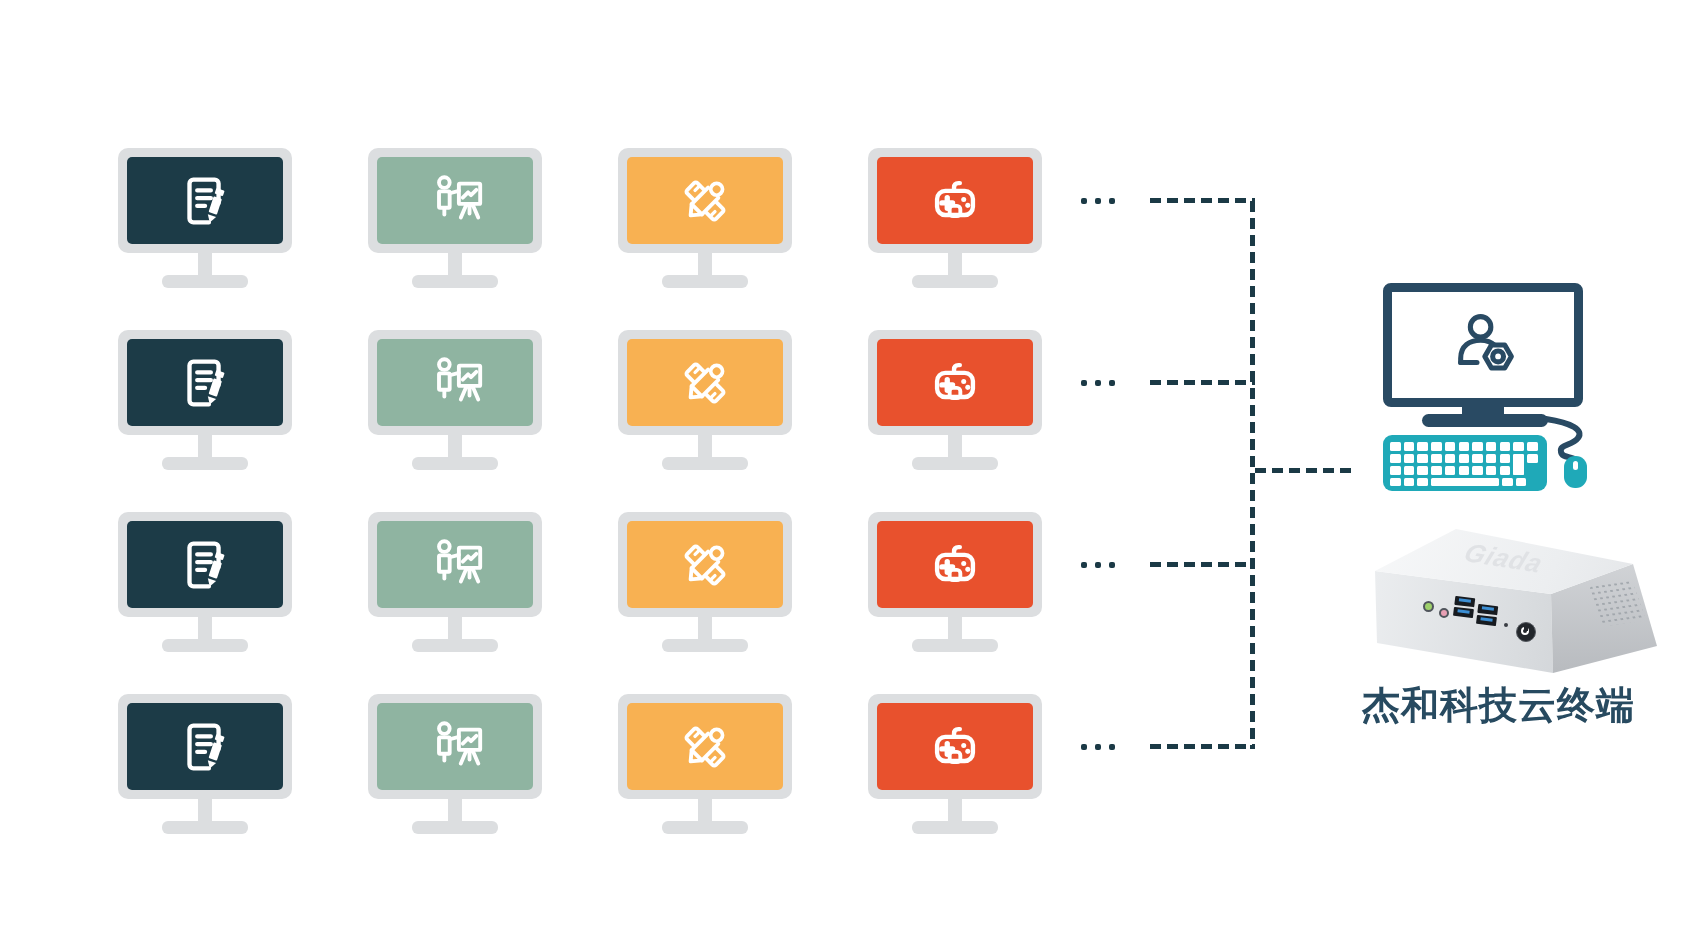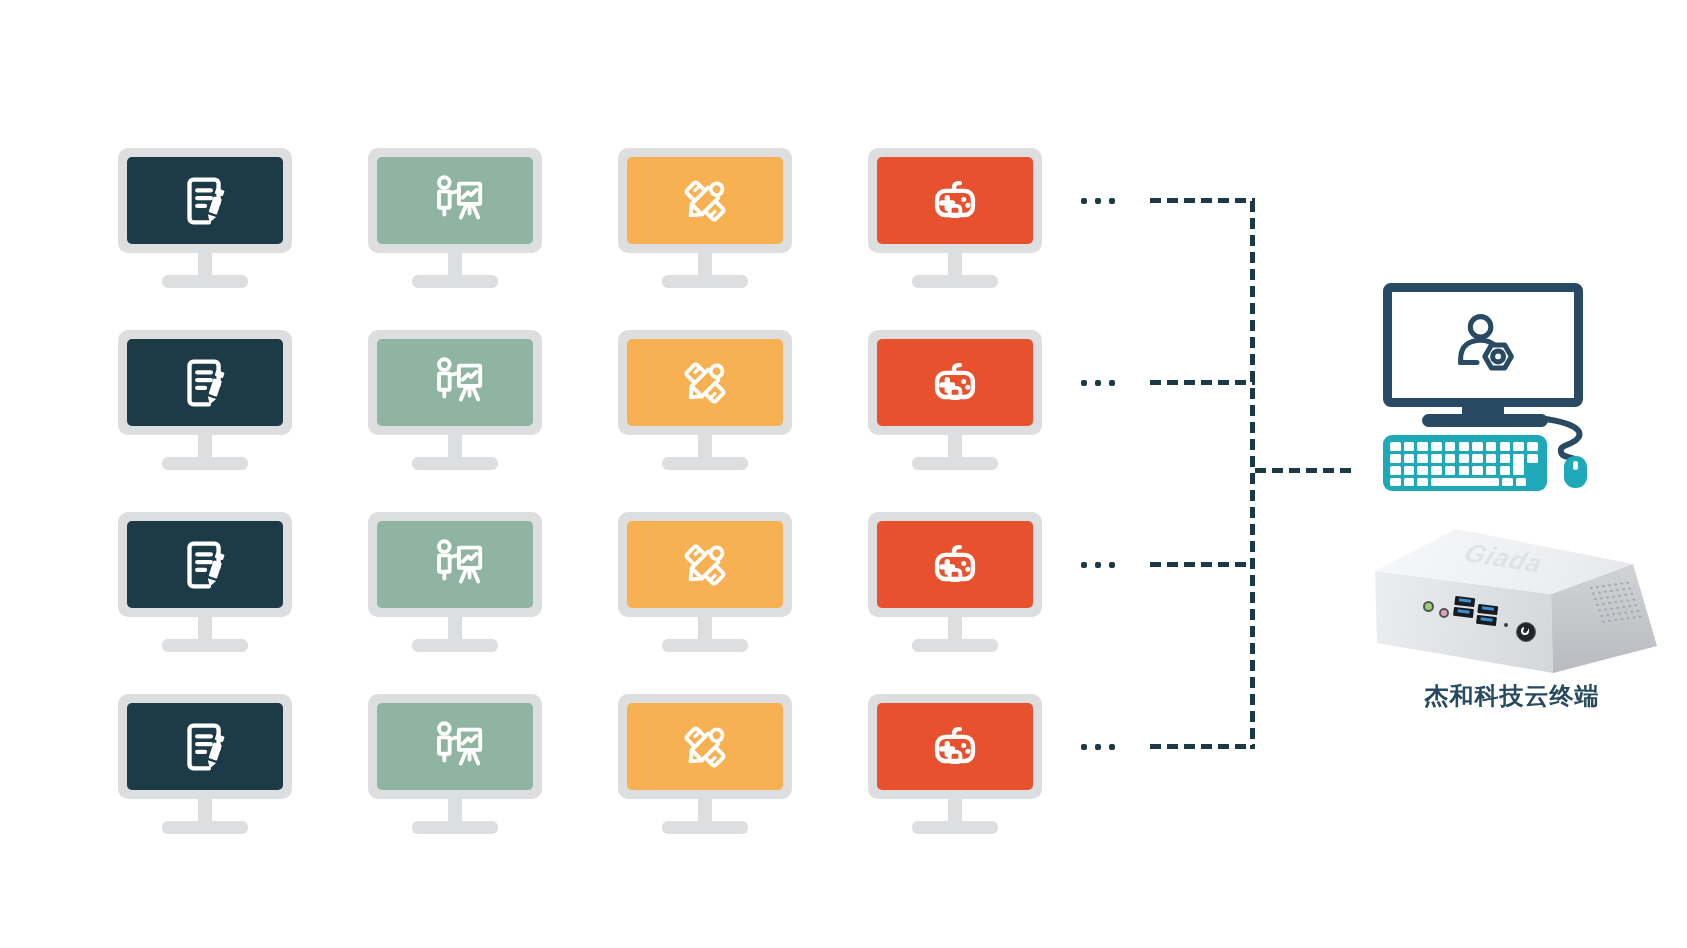--- a/index.html
+++ b/index.html
@@ -52,22 +52,22 @@
   .d-dot{position:absolute;left:131px;top:96px;width:4px;height:4px;border-radius:50%;background:#3a3e44;}
   .power{position:absolute;left:143px;top:95px;width:18px;height:18px;border-radius:50%;
          background:#22262b;border:1px solid #565a60;}
   .power::before{content:"";position:absolute;left:4px;top:4px;width:8px;height:8px;border-radius:50%;
          border:2px solid #fff;box-sizing:border-box;}
   .power::after{content:"";position:absolute;left:7.5px;top:2px;width:2px;height:5px;background:#22262b;
          box-shadow:0 0 0 1px #22262b;}
   .d-vent{position:absolute;left:222px;top:54px;width:44px;height:44px;border-radius:8px;
           background-image:radial-gradient(#9aa0a6 1px,transparent 1.3px);background-size:6px 6px;
           transform:rotate(-20deg) skewY(12deg);opacity:.8;}
-  .device-label{position:absolute;left:1362px;top:680px;width:300px;text-align:center;
-          font-weight:bold;font-size:24px;letter-spacing:1px;color:var(--label);}
+  .device-label{position:absolute;left:1362px;top:680px;width:300px;
+          font-weight:bold;font-size:38px;letter-spacing:1px;color:var(--label);}
   svg{display:block;}
 </style>
 </head>
 <body>
 
 <div class="canvas" style="--frame: #DCDEE0; --navy: #1B3A46; --navy2: #294A63; --teal: #1FA9B8; --label: #274A60;">
   <div id="client-grid">
       <div class="monitor" style="left: 118px; top: 148px;">
     <div class="m-frame">
       <div class="m-screen" style="background: rgb(28, 59, 71); color: rgb(28, 59, 71);">

